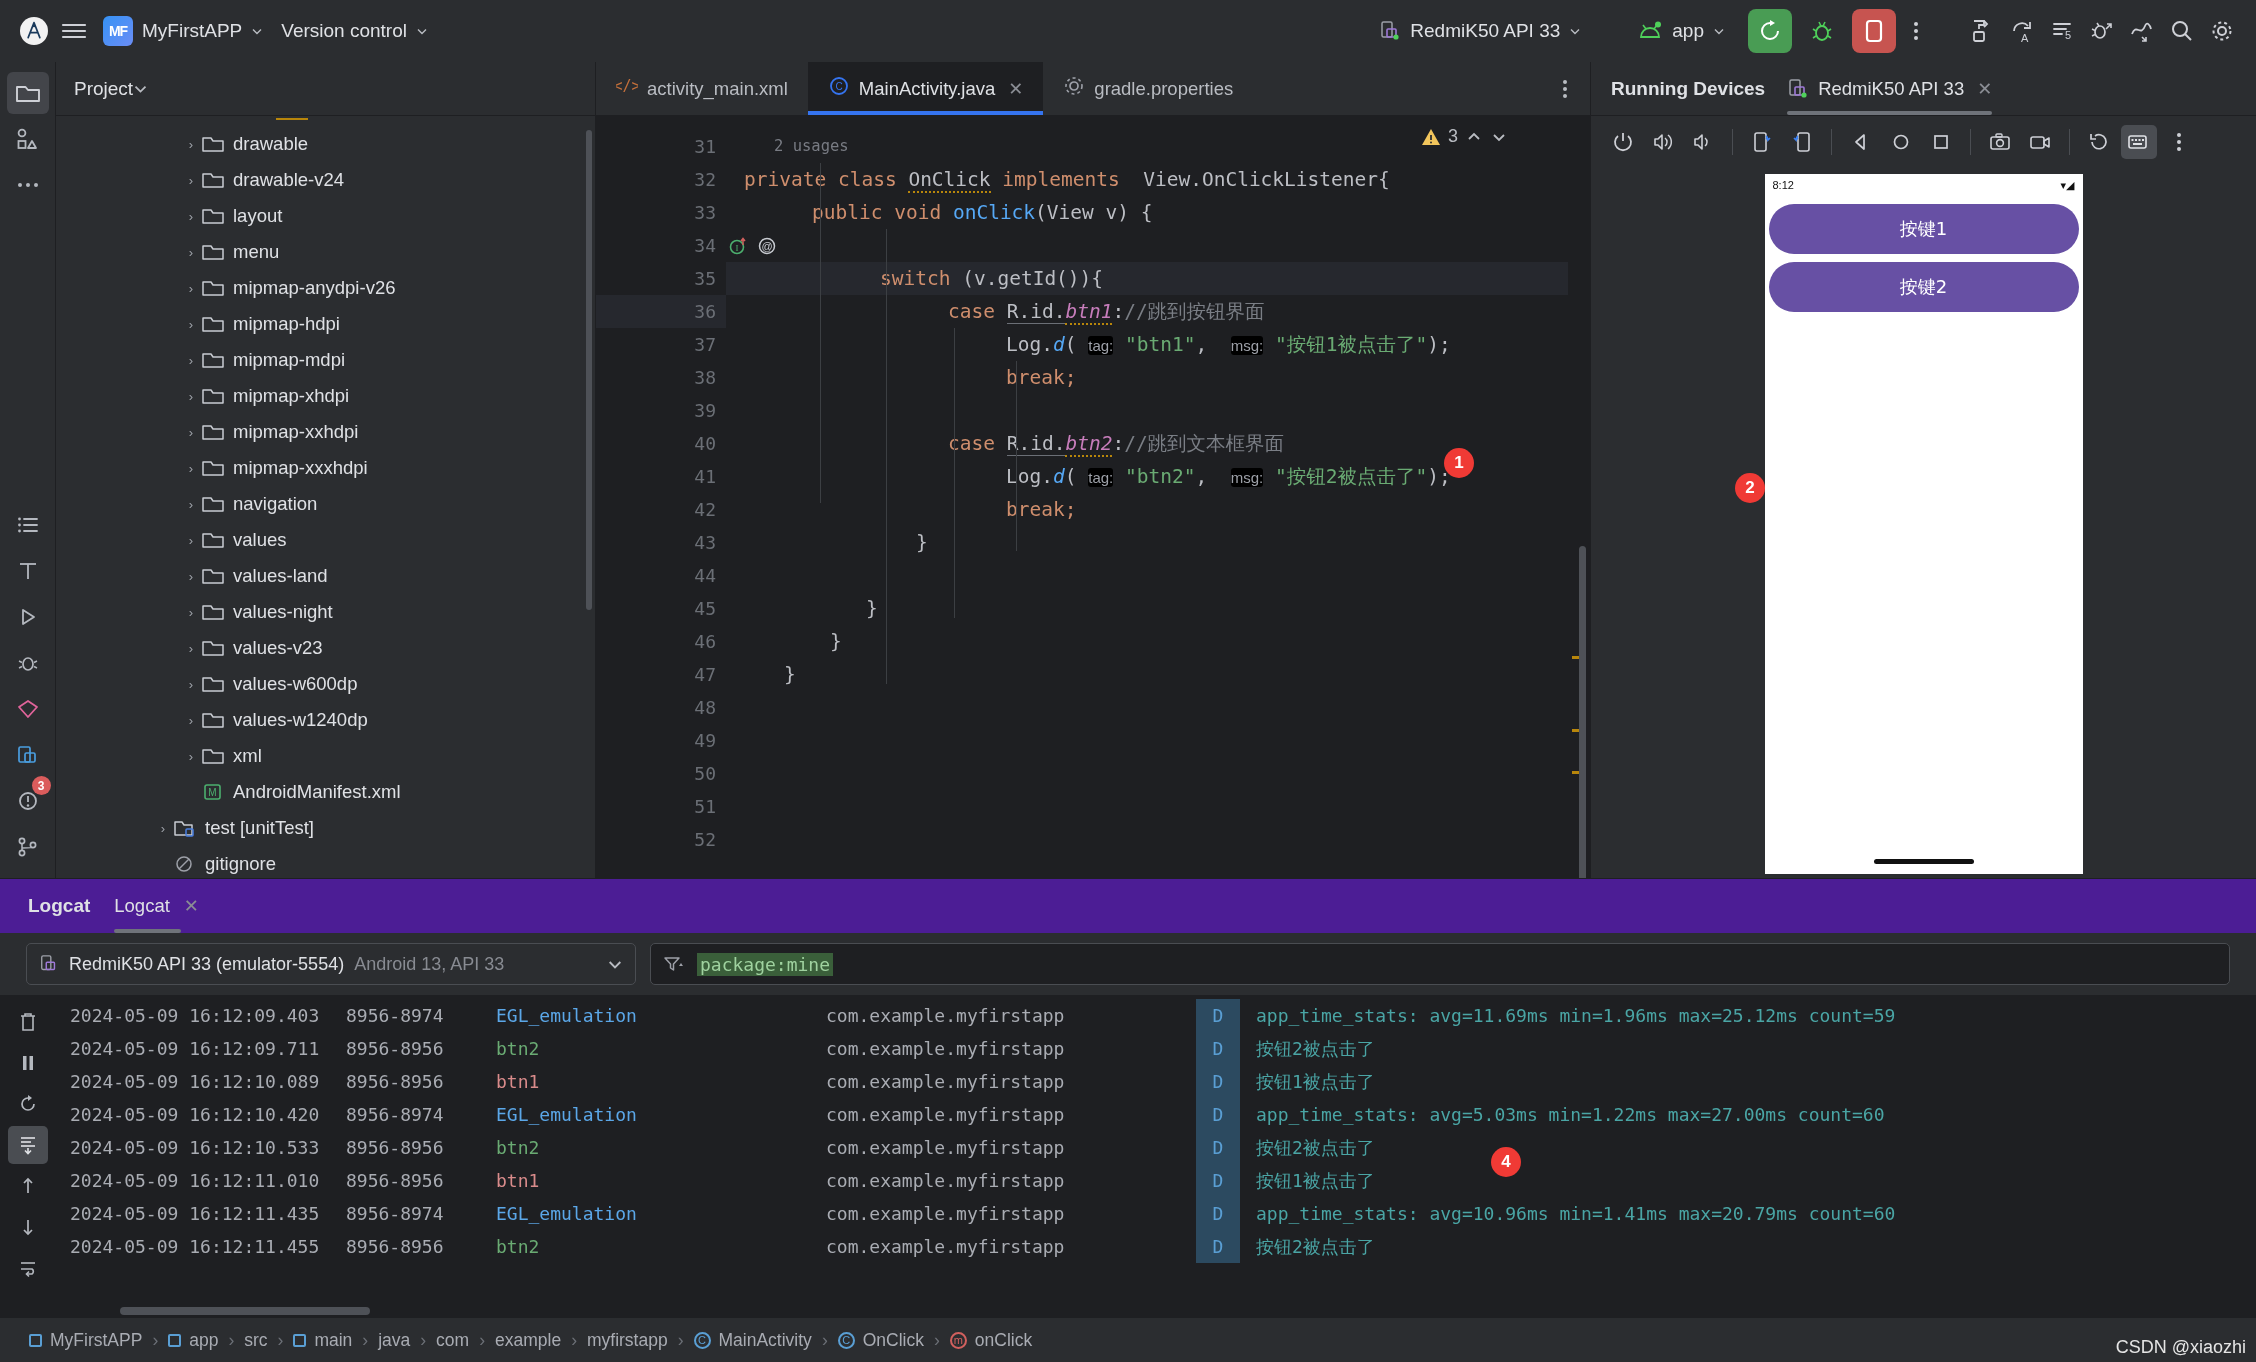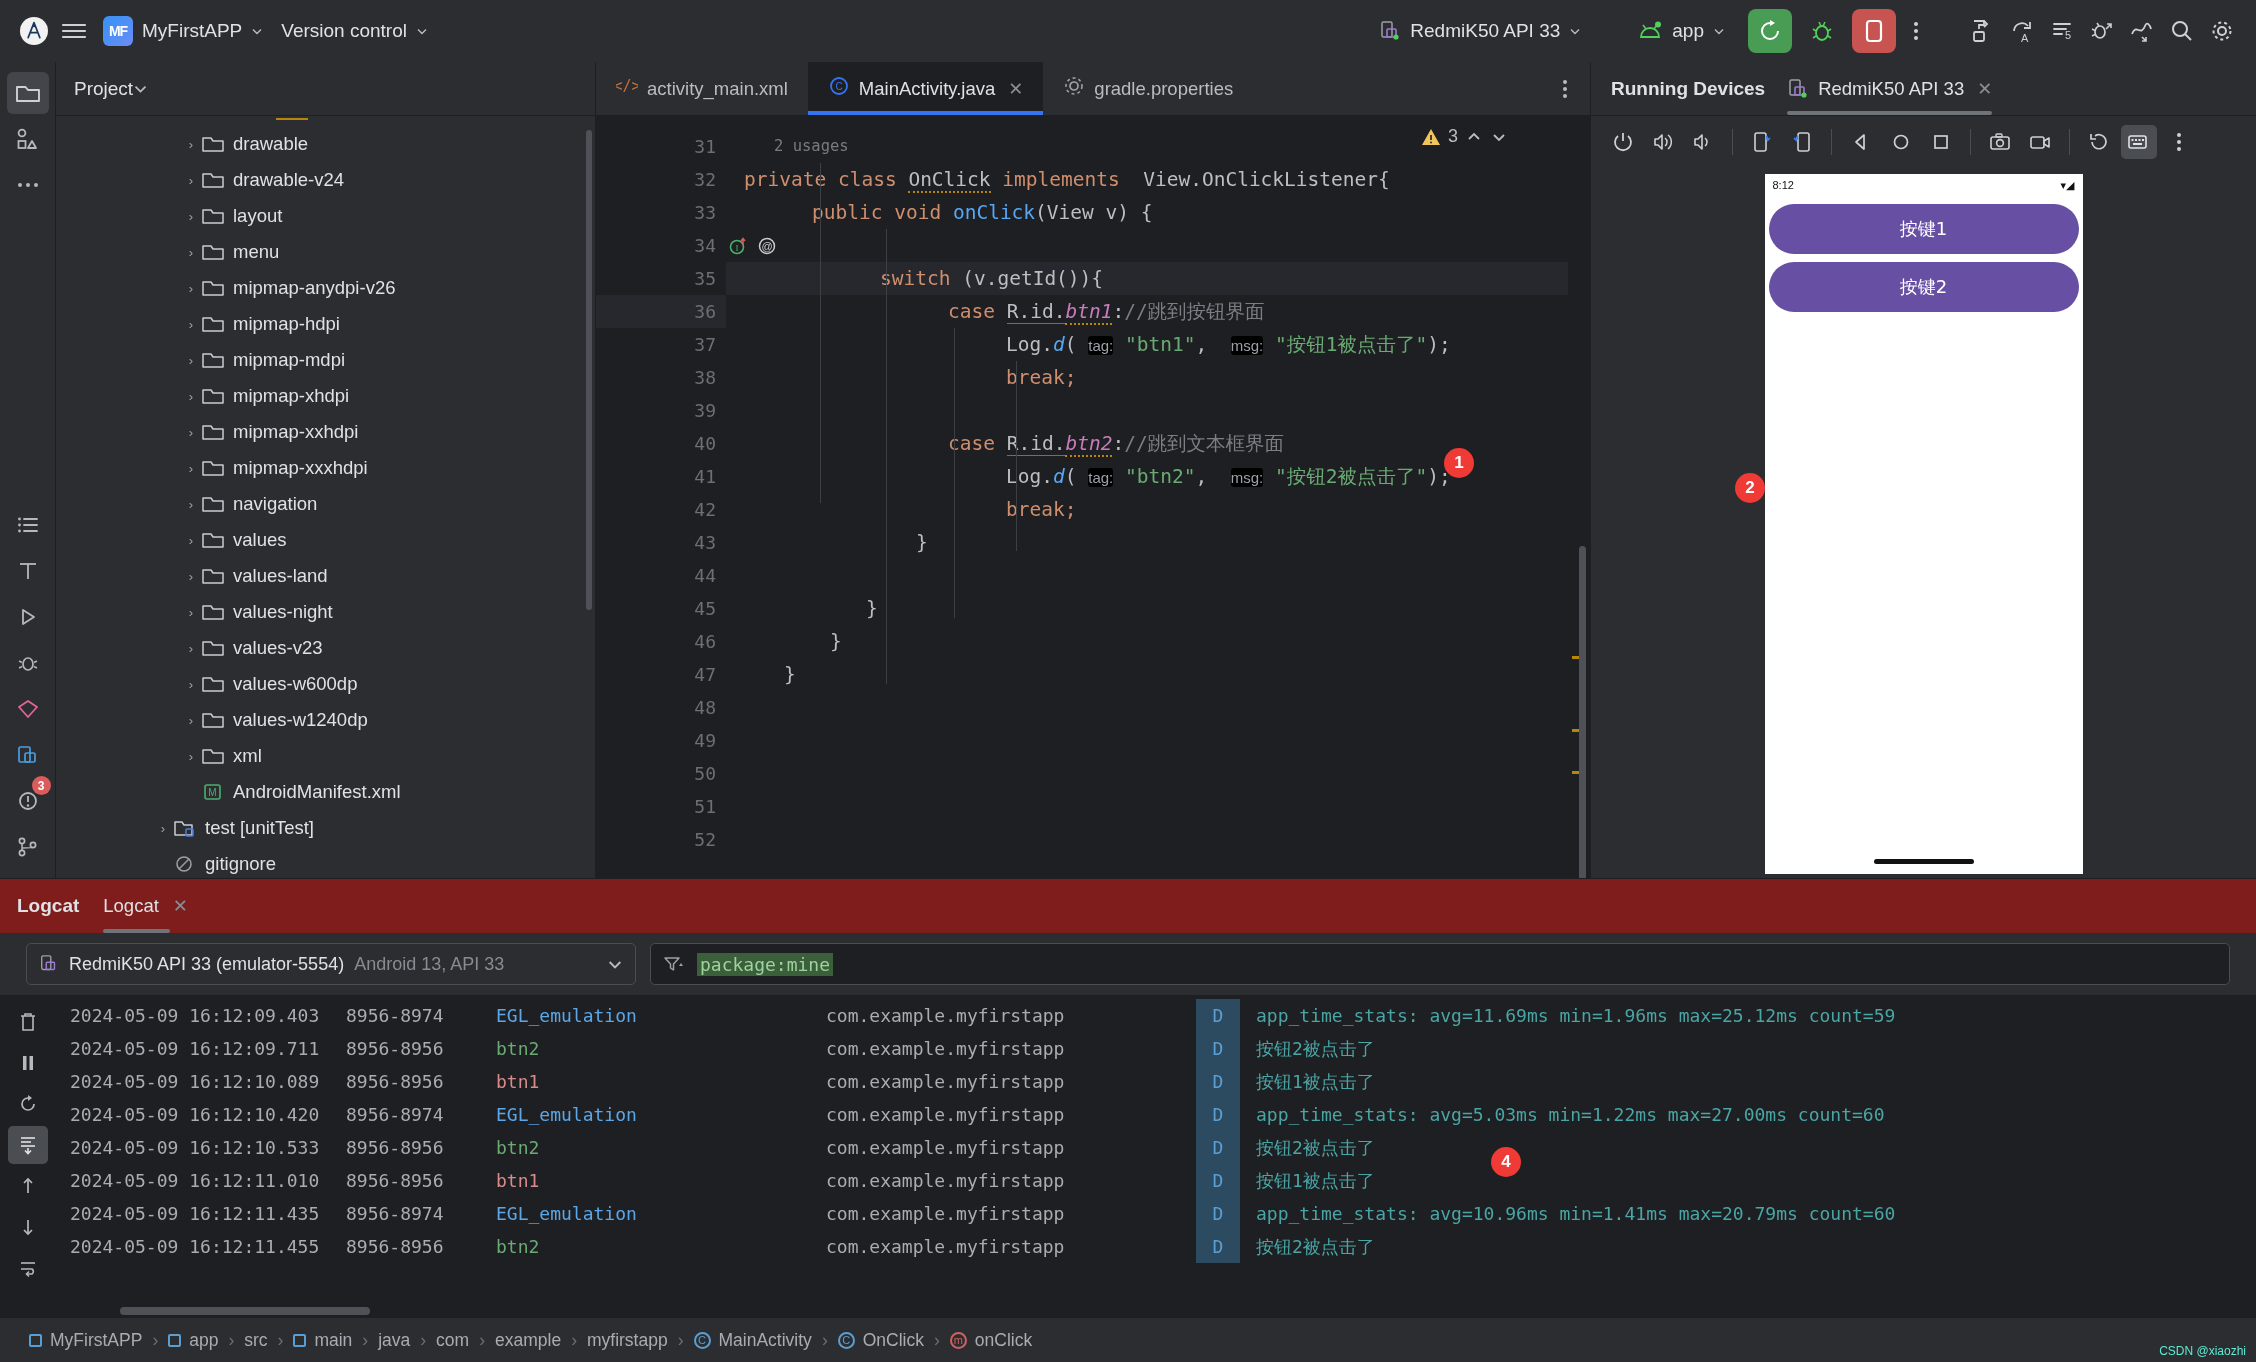--- a/index.html
+++ b/index.html
@@ -171,21 +171,21 @@
     display:flex;align-items:center;justify-content:center;font-size:18px;cursor:pointer;
     font-family:"DejaVu Sans",sans-serif;
   }
   .navpill{position:absolute;bottom:10px;left:50%;transform:translateX(-50%);width:100px;height:5px;background:#111;border-radius:3px;}
 
   
   .logcat {
     height:440px; flex:none; background:#1e1f22; display:flex; flex-direction:column;
     border-top:1px solid #1e1f22;
   }
-  .lc-tabbar{height:54px;background:#7f1d1d;display:flex;align-items:center;gap:24px;padding:0 17px;}
+  .lc-tabbar{height:54px;background:#4c1d95;display:flex;align-items:center;gap:24px;padding:0 28px;}
   .lc-title{font-size:19px;color:#dfe1e5;font-weight:bold;}
   .lc-tab{font-size:18.5px;color:#dfe1e5;position:relative;height:54px;display:flex;align-items:center;gap:10px;}
   .lc-tab::after{content:"";position:absolute;left:0;right:18px;bottom:0;height:4px;background:#6f737a;border-radius:2px;}
   .lc-ctrl{height:62px;background:#2b2d30;display:flex;align-items:center;gap:14px;padding:0 26px;}
   .dev-select{
     width:610px;height:42px;border:1px solid #4a4d52;border-radius:5px;background:#2b2d30;
     display:flex;align-items:center;padding:0 12px;gap:10px;font-size:18px;cursor:pointer;
   }
   .dev-select .sub{color:#888b92;}
   .filter-box{
@@ -213,21 +213,21 @@
   
   .statusbottom{
     height:44px;flex:none;background:#2b2d30;display:flex;align-items:center;
     padding:0 22px;gap:0px;font-size:17.5px;color:#a9acb3;
   }
   .crumb{display:flex;align-items:center;gap:8px;padding:0 7px;cursor:pointer;border-radius:4px;}
   .crsep{color:#6b6f76;padding:0 3px;}
   .sq-blue{width:13px;height:13px;border:2px solid #5a9fd4;border-radius:2px;}
   .circ{width:17px;height:17px;border-radius:50%;border:2px solid #5a9fd4;color:#5a9fd4;font-size:11px;display:flex;align-items:center;justify-content:center;}
   .circ.red{border-color:#d1605e;color:#d1605e;}
-  .wm{position:absolute;right:10px;bottom:4px;font-size:12px;color:#5eead4;}
+  .wm{position:absolute;right:10px;bottom:4px;font-size:18px;color:#e5e5e5;}
 
   
   .callout{
     position:absolute;background:#f03a35;color:#fff;border-radius:50%;
     width:30px;height:30px;display:flex;align-items:center;justify-content:center;
     font-size:17px;font-weight:bold;z-index:50;
   }
 </style>
 </head>
 <body>

